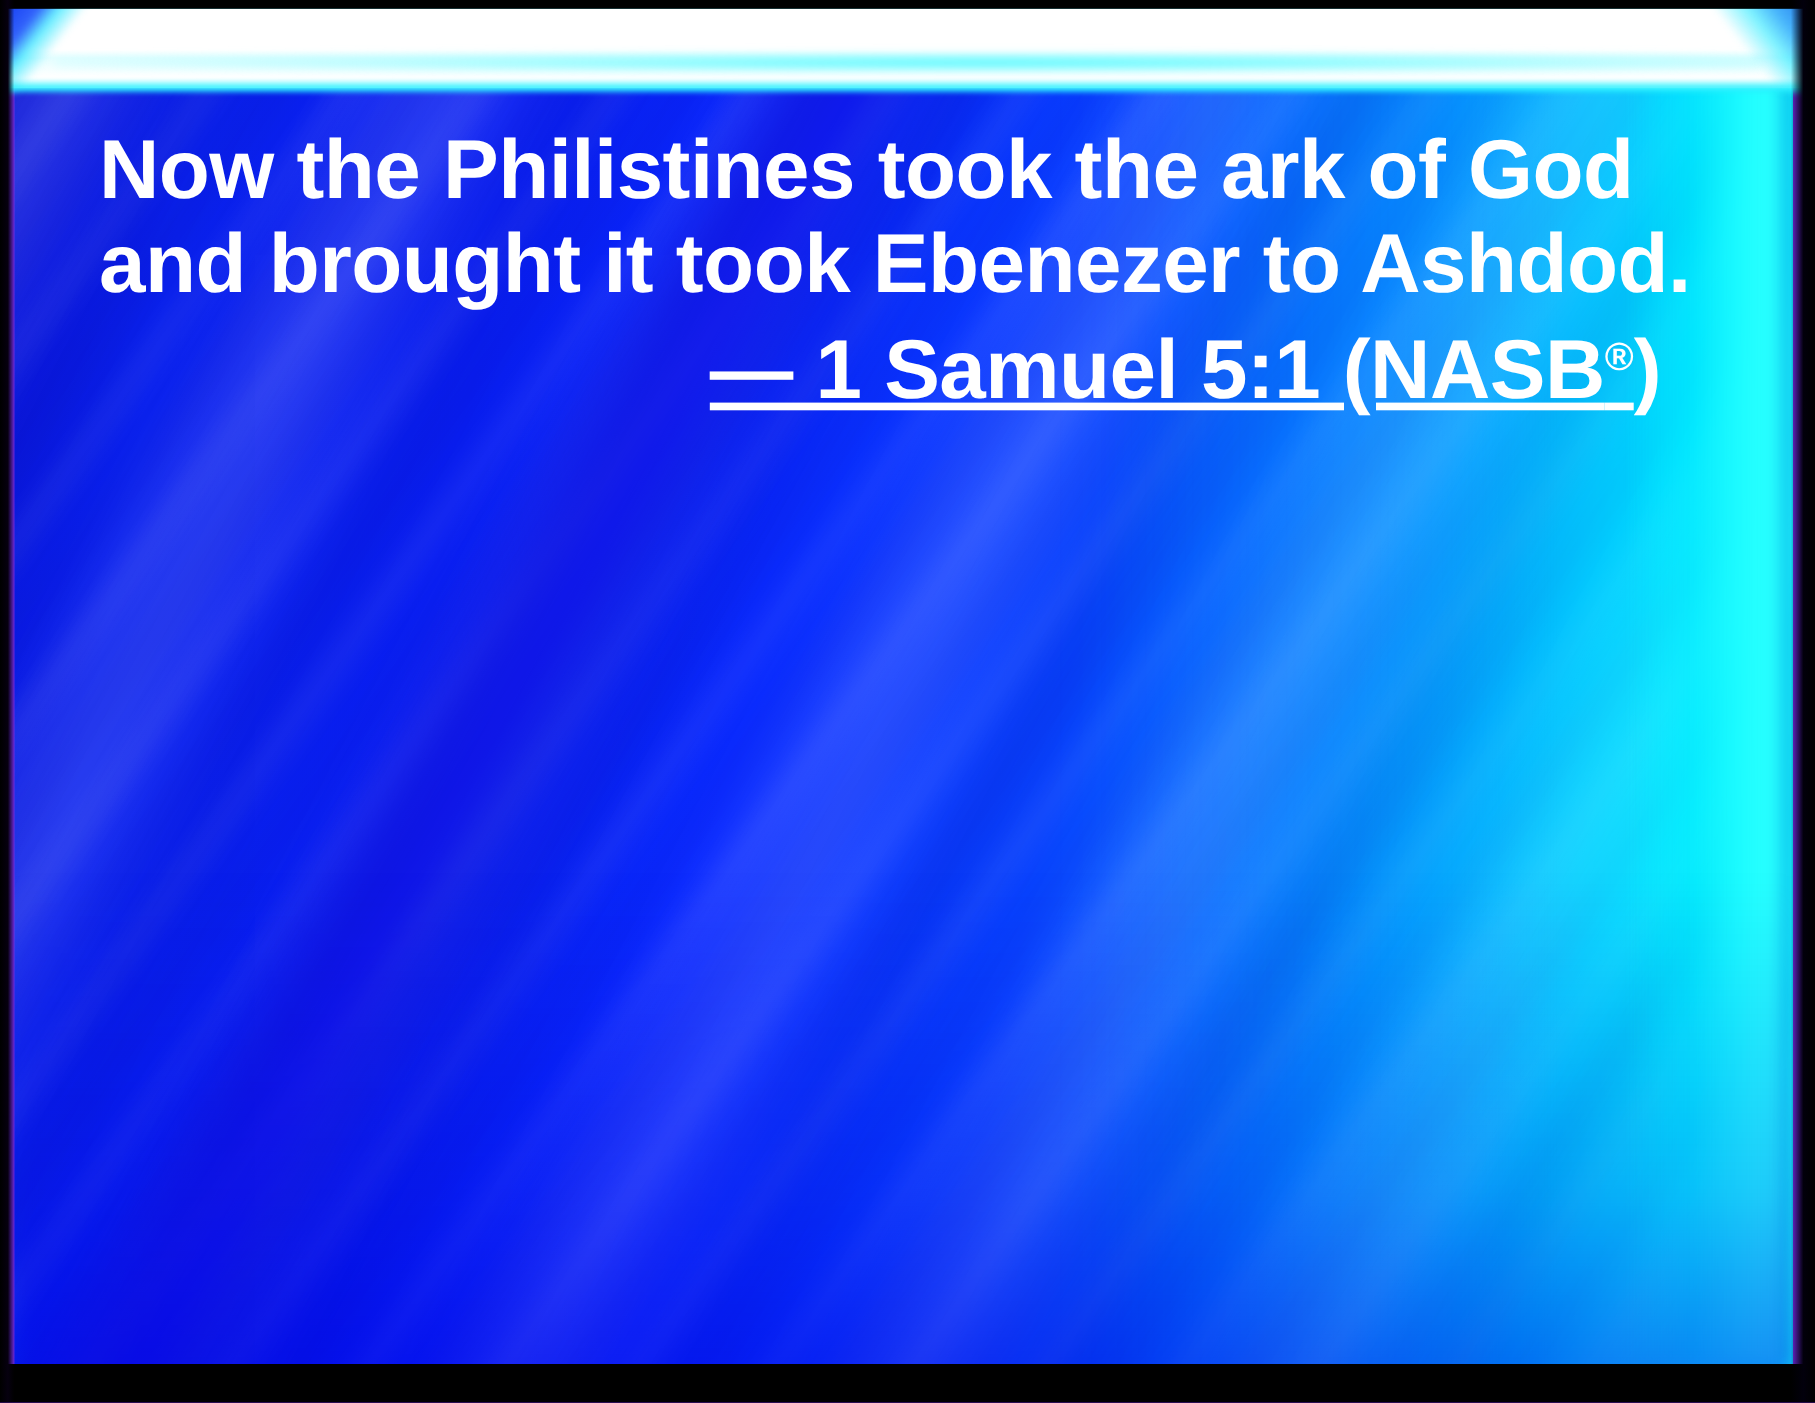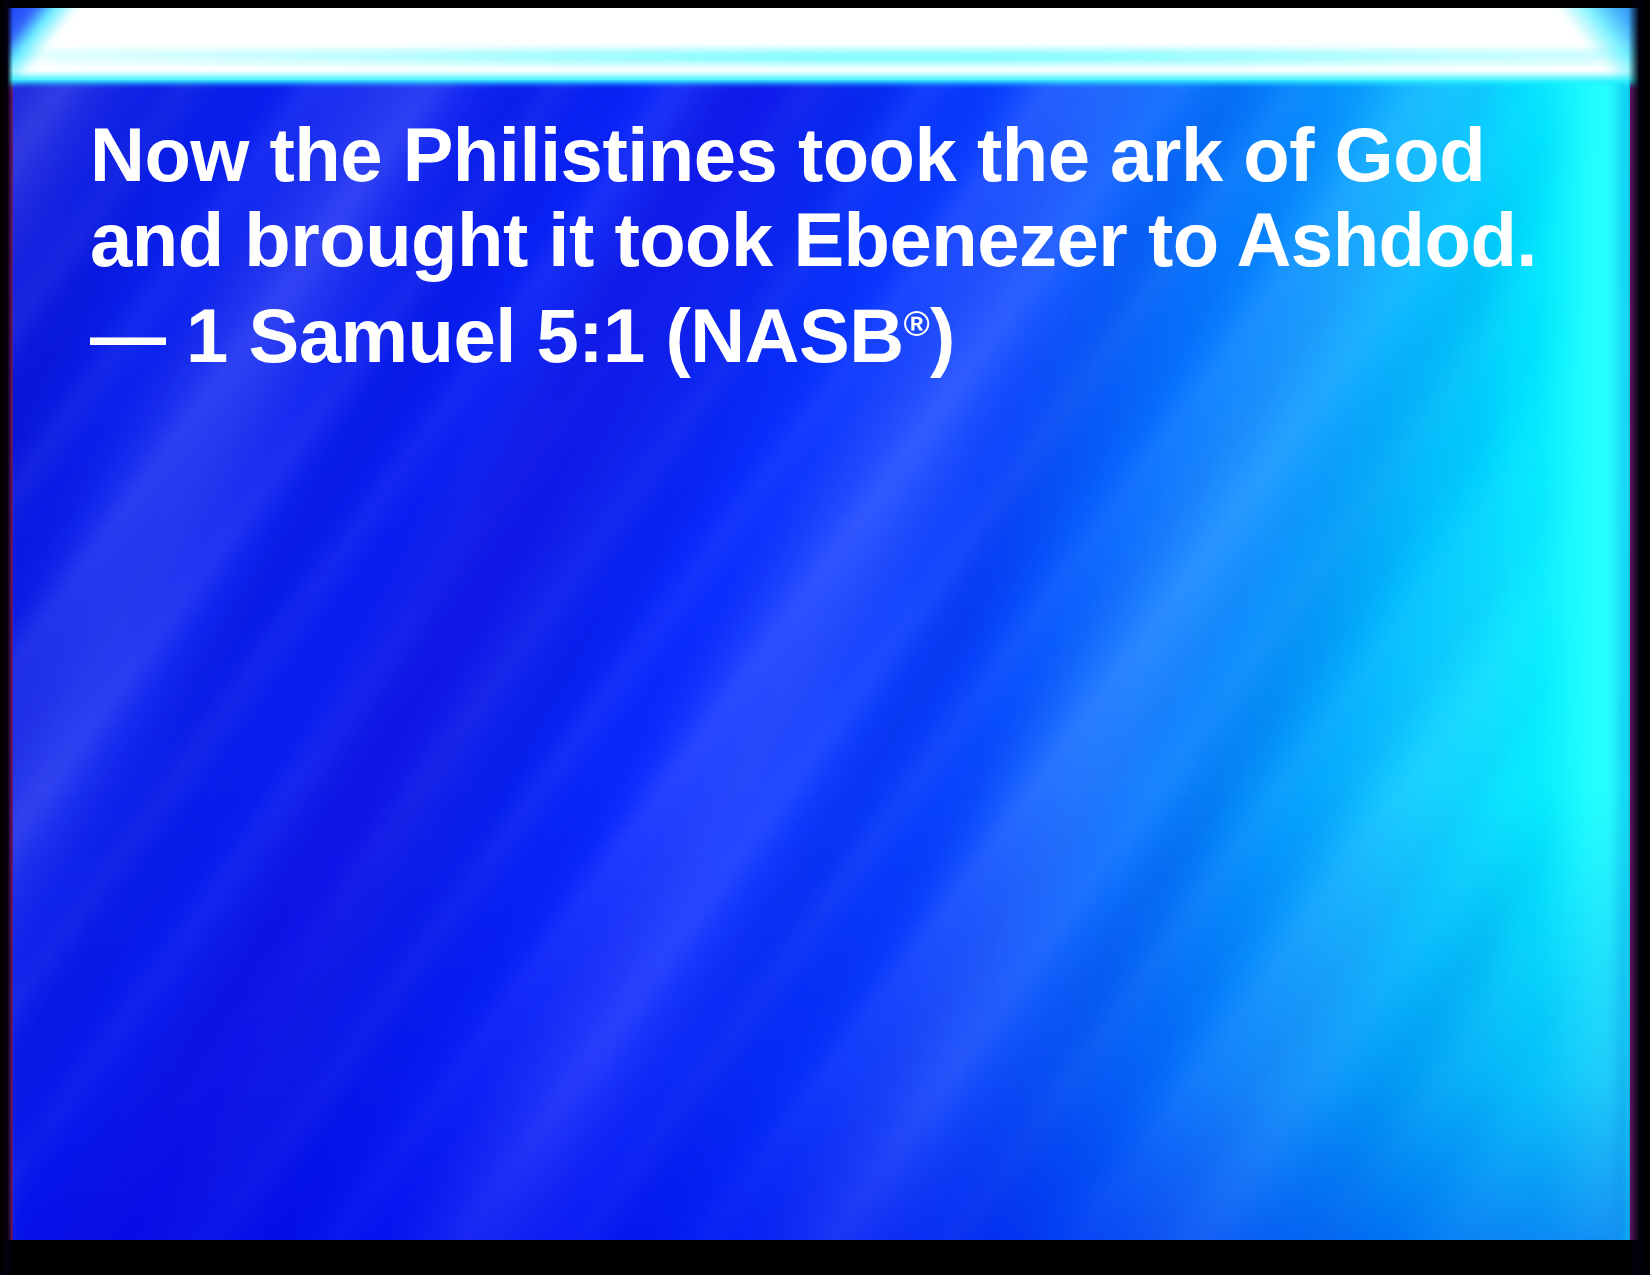--- a/index.html
+++ b/index.html
@@ -5,21 +5,21 @@
   html, body {
     margin: 0;
     padding: 0;
     background: #000000;
   }
   #slide {
     position: relative;
     width: 1650px;
     height: 1275px;
     overflow: hidden;
-    background: #701a75;
+    background: #6d28d9;
     font-family: "Liberation Sans Narrow", "Liberation Sans", "DejaVu Sans", sans-serif;
   }
 
   
   .bg-layer {
     position: absolute;
     pointer-events: none;
   }
 
   
@@ -219,20 +219,22 @@
     color: #ffffff;
     font-weight: 700;
     font-size: 76px;
     line-height: 85px;
     letter-spacing: -0.5px;
     white-space: nowrap;
   }
   .verse-line { display: block; }
   .attrib-line {
     display: block;
+    text-align: right;
+    text-decoration: underline;
   }
   .reg-mark {
     font-size: 0.47em;
     vertical-align: 0.72em;
     letter-spacing: 0;
   }
 </style>
 </head>
 <body>
 

